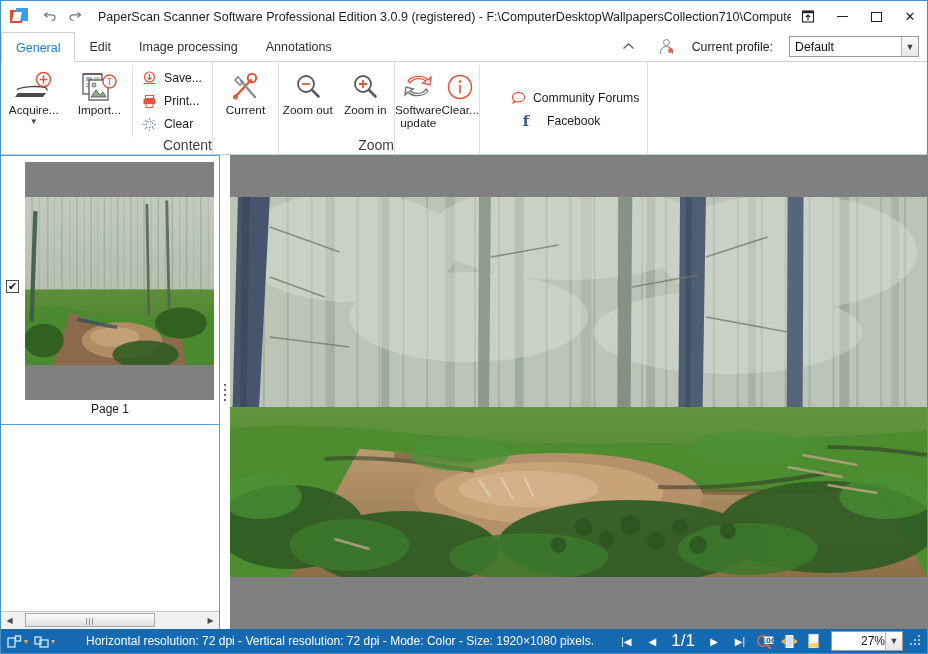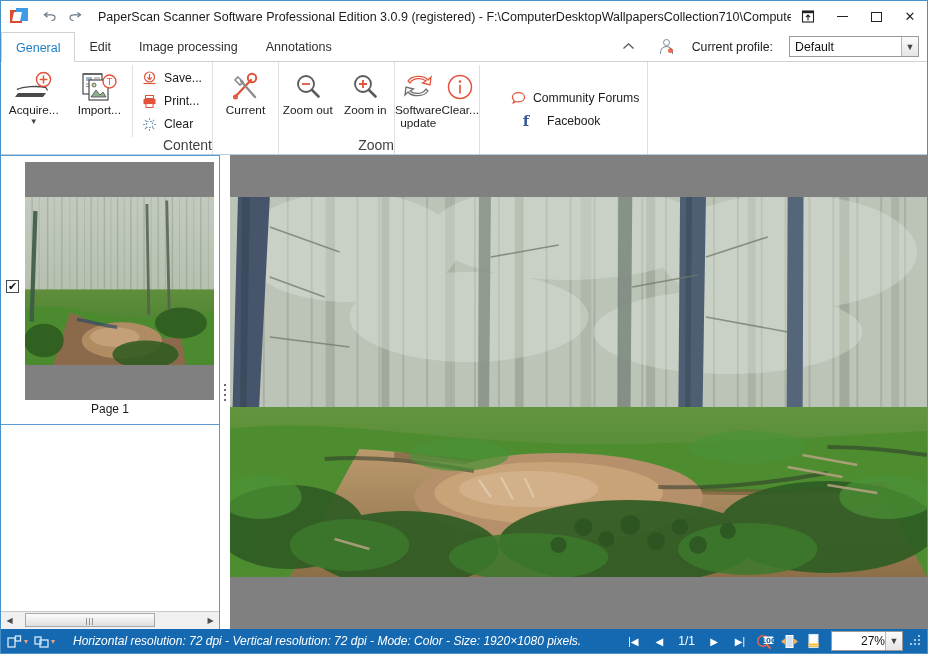--- a/index.html
+++ b/index.html
@@ -340,37 +340,36 @@
   }
   .st-icon-btn {
     display: flex; align-items: center; gap: 3px;
     margin-right: 6px;
   }
   .pagesq {
     width: 14px; height: 13px; position: relative;
   }
   .mini-caret { color: #f0a078; font-size: 8px; }
   .status-text {
-    margin-left: 12px;
+    margin-left: 25px;
     white-space: nowrap;
-    font-style: italic;
   }
   .status-right {
     margin-left: auto;
     display: flex;
     align-items: center;
     gap: 0px;
     padding-right: 4px;
   }
   .navbtn {
     width: 26px; height: 22px;
     display: flex; align-items: center; justify-content: center;
     font-size: 10px; color: #ffffff;
   }
-  .pageind { font-size: 12px; padding: 0 6px; color: #fff; }
+  .pageind { font-size: 17px; padding: 0 6px; color: #fff; }
   .sbicon { width: 24px; height: 14px; display: flex; align-items: center; justify-content: center; }
   .zoomcombo {
     width: 72px; height: 20px; margin-left: 6px;
     border: 1px solid #9a9a9a;
     background: #fff;
     display: flex; align-items: center;
   }
   .zoomcombo .val { flex: 1 1 auto; padding-left: 6px; font-size: 12px; color: #111; text-align: right; }
   .zoomcombo .arrow {
     width: 17px; height: 18px;

